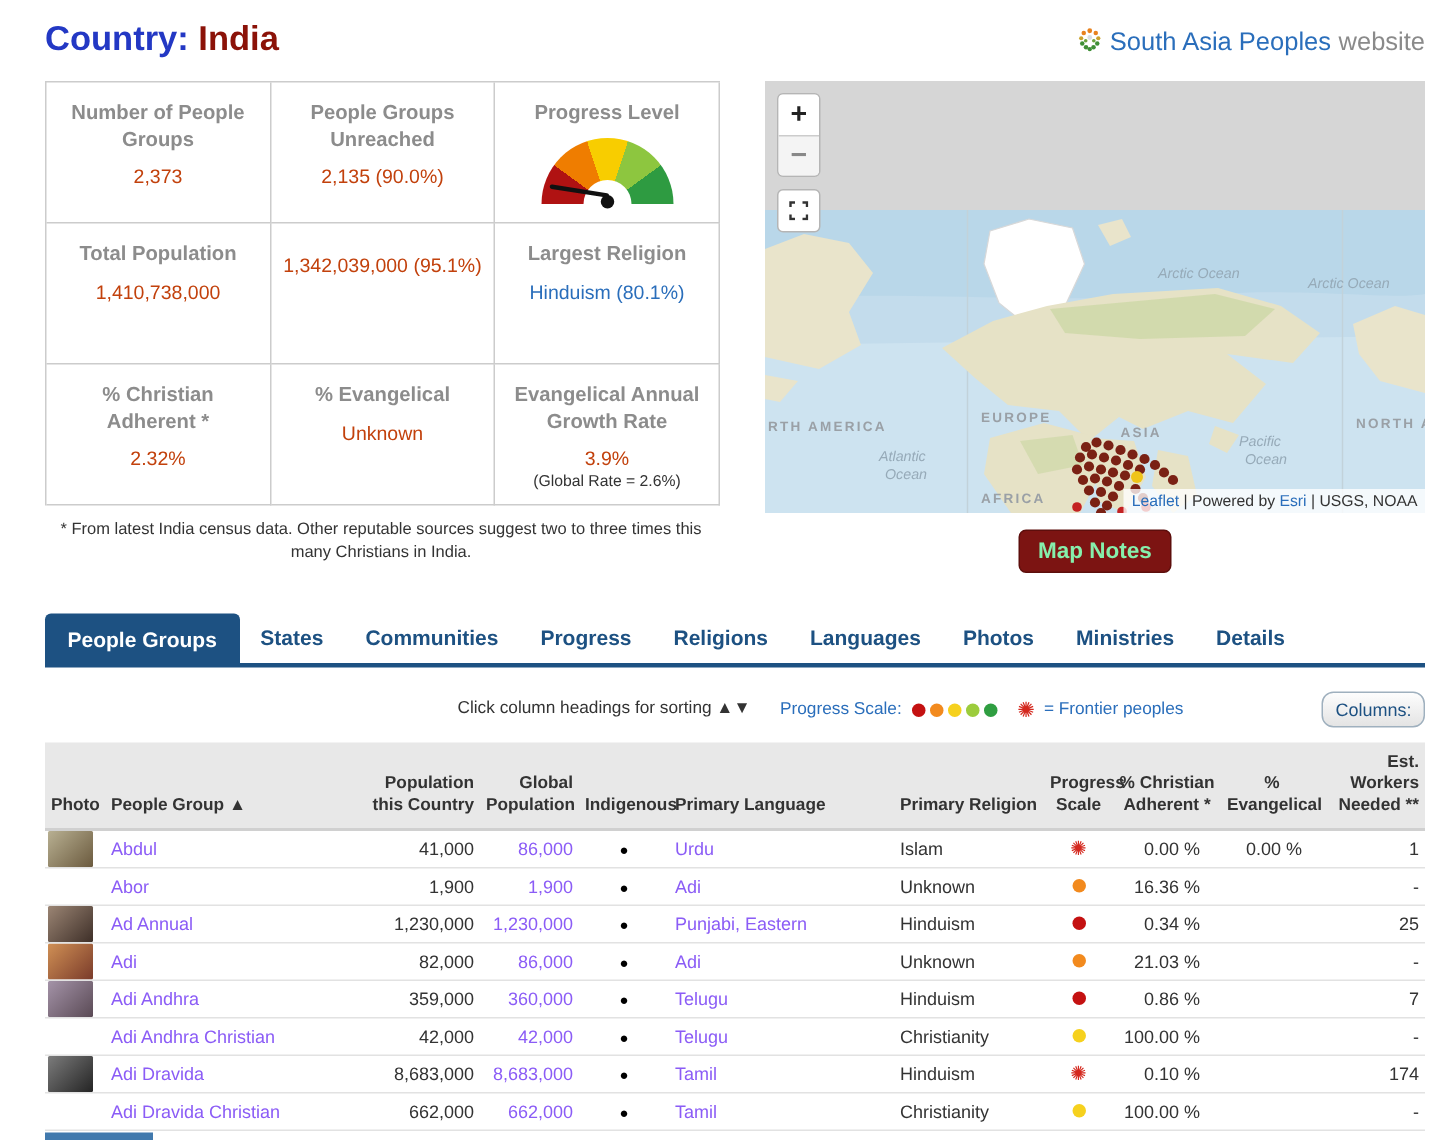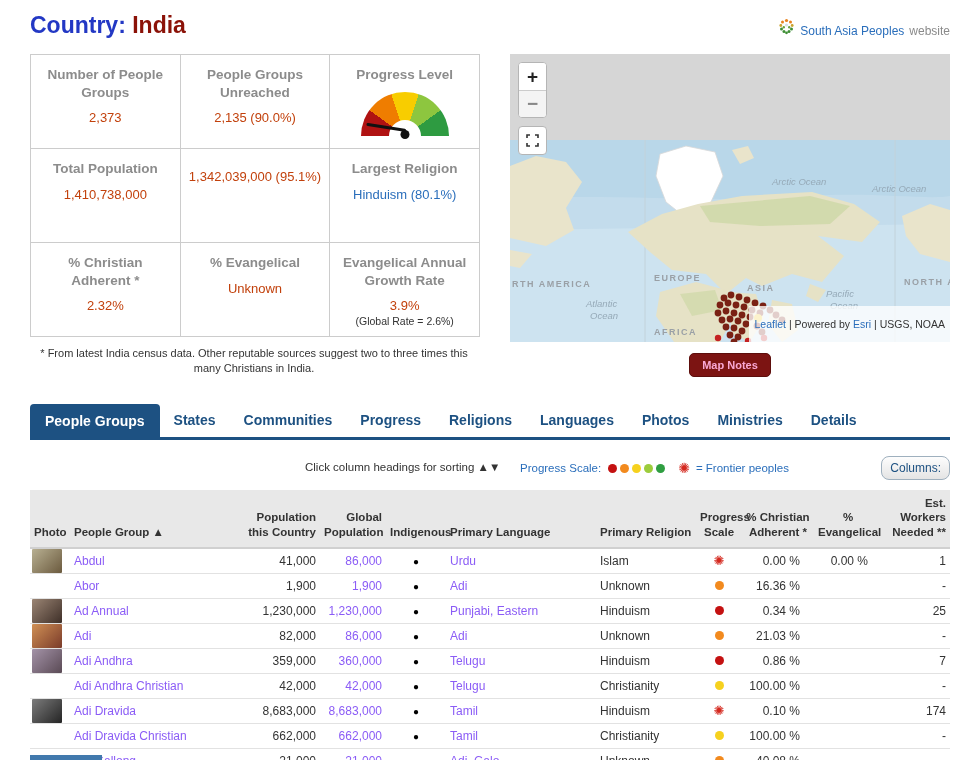--- a/index.html
+++ b/index.html
@@ -5,21 +5,21 @@
   * { margin:0; padding:0; box-sizing:border-box; }
   html,body { width:961px; height:760px; overflow:hidden; background:#fff;
     font-family:"Liberation Sans","DejaVu Sans",sans-serif; color:#333; }
   .page { position:relative; width:961px; height:760px; padding:12px 11px 0 30px; }
 
   
   .hdr { display:flex; justify-content:space-between; align-items:flex-start; height:42px; }
   .title { font-size:23px; font-weight:bold; }
   .title .t-label { color:#2338c4; }
   .title .t-value { color:#8b1208; }
-  .site-link-wrap { display:flex; align-items:flex-end; gap:5px; margin-top:6px; font-size:12px; }
+  .site-link-wrap { display:flex; align-items:flex-start; gap:5px; margin-top:6px; font-size:17px; }
   .site-link { color:#2a6ebb; text-decoration:none; cursor:pointer; }
   .site-suffix { color:#8a8a8a; }
 
   
   .top { display:flex; gap:30px; }
   .stats-col { width:520px; }
   .stats-grid { display:grid; grid-template-columns:repeat(3,1fr);
     border:1px solid #ccc; border-right:none; border-bottom:none; }
   .stat-cell { border-right:1px solid #ccc; border-bottom:1px solid #ccc;
     min-height:94px; padding:11px 6px 8px; text-align:center; }
@@ -47,25 +47,25 @@
   .map-frame { position:relative; width:440px; height:288px; background:#d6d6d6; overflow:hidden; cursor:grab; }
   .map-frame svg { display:block; }
   .map-controls { position:absolute; top:8px; left:8px; z-index:5; }
   .zoom-box { width:29px; border:1px solid #b5b5b5; border-radius:4px; overflow:hidden; background:#fff; }
   .map-btn { width:27px; height:27px; display:flex; align-items:center; justify-content:center;
     background:#fff; font-size:19px; font-weight:bold; color:#222; cursor:pointer; }
   .map-btn.minus { border-top:1px solid #ccc; color:#888; background:#f4f4f4; }
   .fs-btn { margin-top:8px; width:29px; height:29px; border:1px solid #b5b5b5; border-radius:4px;
     background:#fff; display:flex; align-items:center; justify-content:center; cursor:pointer; }
   .attribution { position:absolute; right:0; bottom:0; z-index:5; background:rgba(255,255,255,.78);
-    font-size:10.5px; padding:12px 5px; color:#333; }
+    font-size:10.5px; padding:2px 5px; color:#333; }
   .attribution .a-link { color:#2a6ebb; cursor:pointer; }
   .map-notes-row { text-align:center; margin-top:11px; }
-  .map-notes-btn { display:inline-block; background:#7c1412; color:#f9a8d4; font-weight:bold;
-    font-size:11px; padding:5px 12px; border-radius:5px; border:1px solid #5d0e0c; cursor:pointer; }
+  .map-notes-btn { display:inline-block; background:#7c1412; color:#86efac; font-weight:bold;
+    font-size:15px; padding:5px 12px; border-radius:5px; border:1px solid #5d0e0c; cursor:pointer; }
 
   
   .tabs { display:flex; margin-top:27px; border-bottom:3px solid #1d5182; }
   .tab { padding:8px 14px 7px; font-size:14px; font-weight:bold; color:#1d5182; cursor:pointer; }
   .tab.active { background:#1d5182; color:#fff; border-radius:4px 4px 0 0; padding:9px 15px 8px; }
 
   
   .toolbar { position:relative; margin-top:16px; height:26px; font-size:11.5px; }
   .sort-hint { position:absolute; left:275px; top:5px; color:#333; }
   .scale-legend { position:absolute; left:490px; top:5px; display:flex; align-items:center; gap:4px; }

